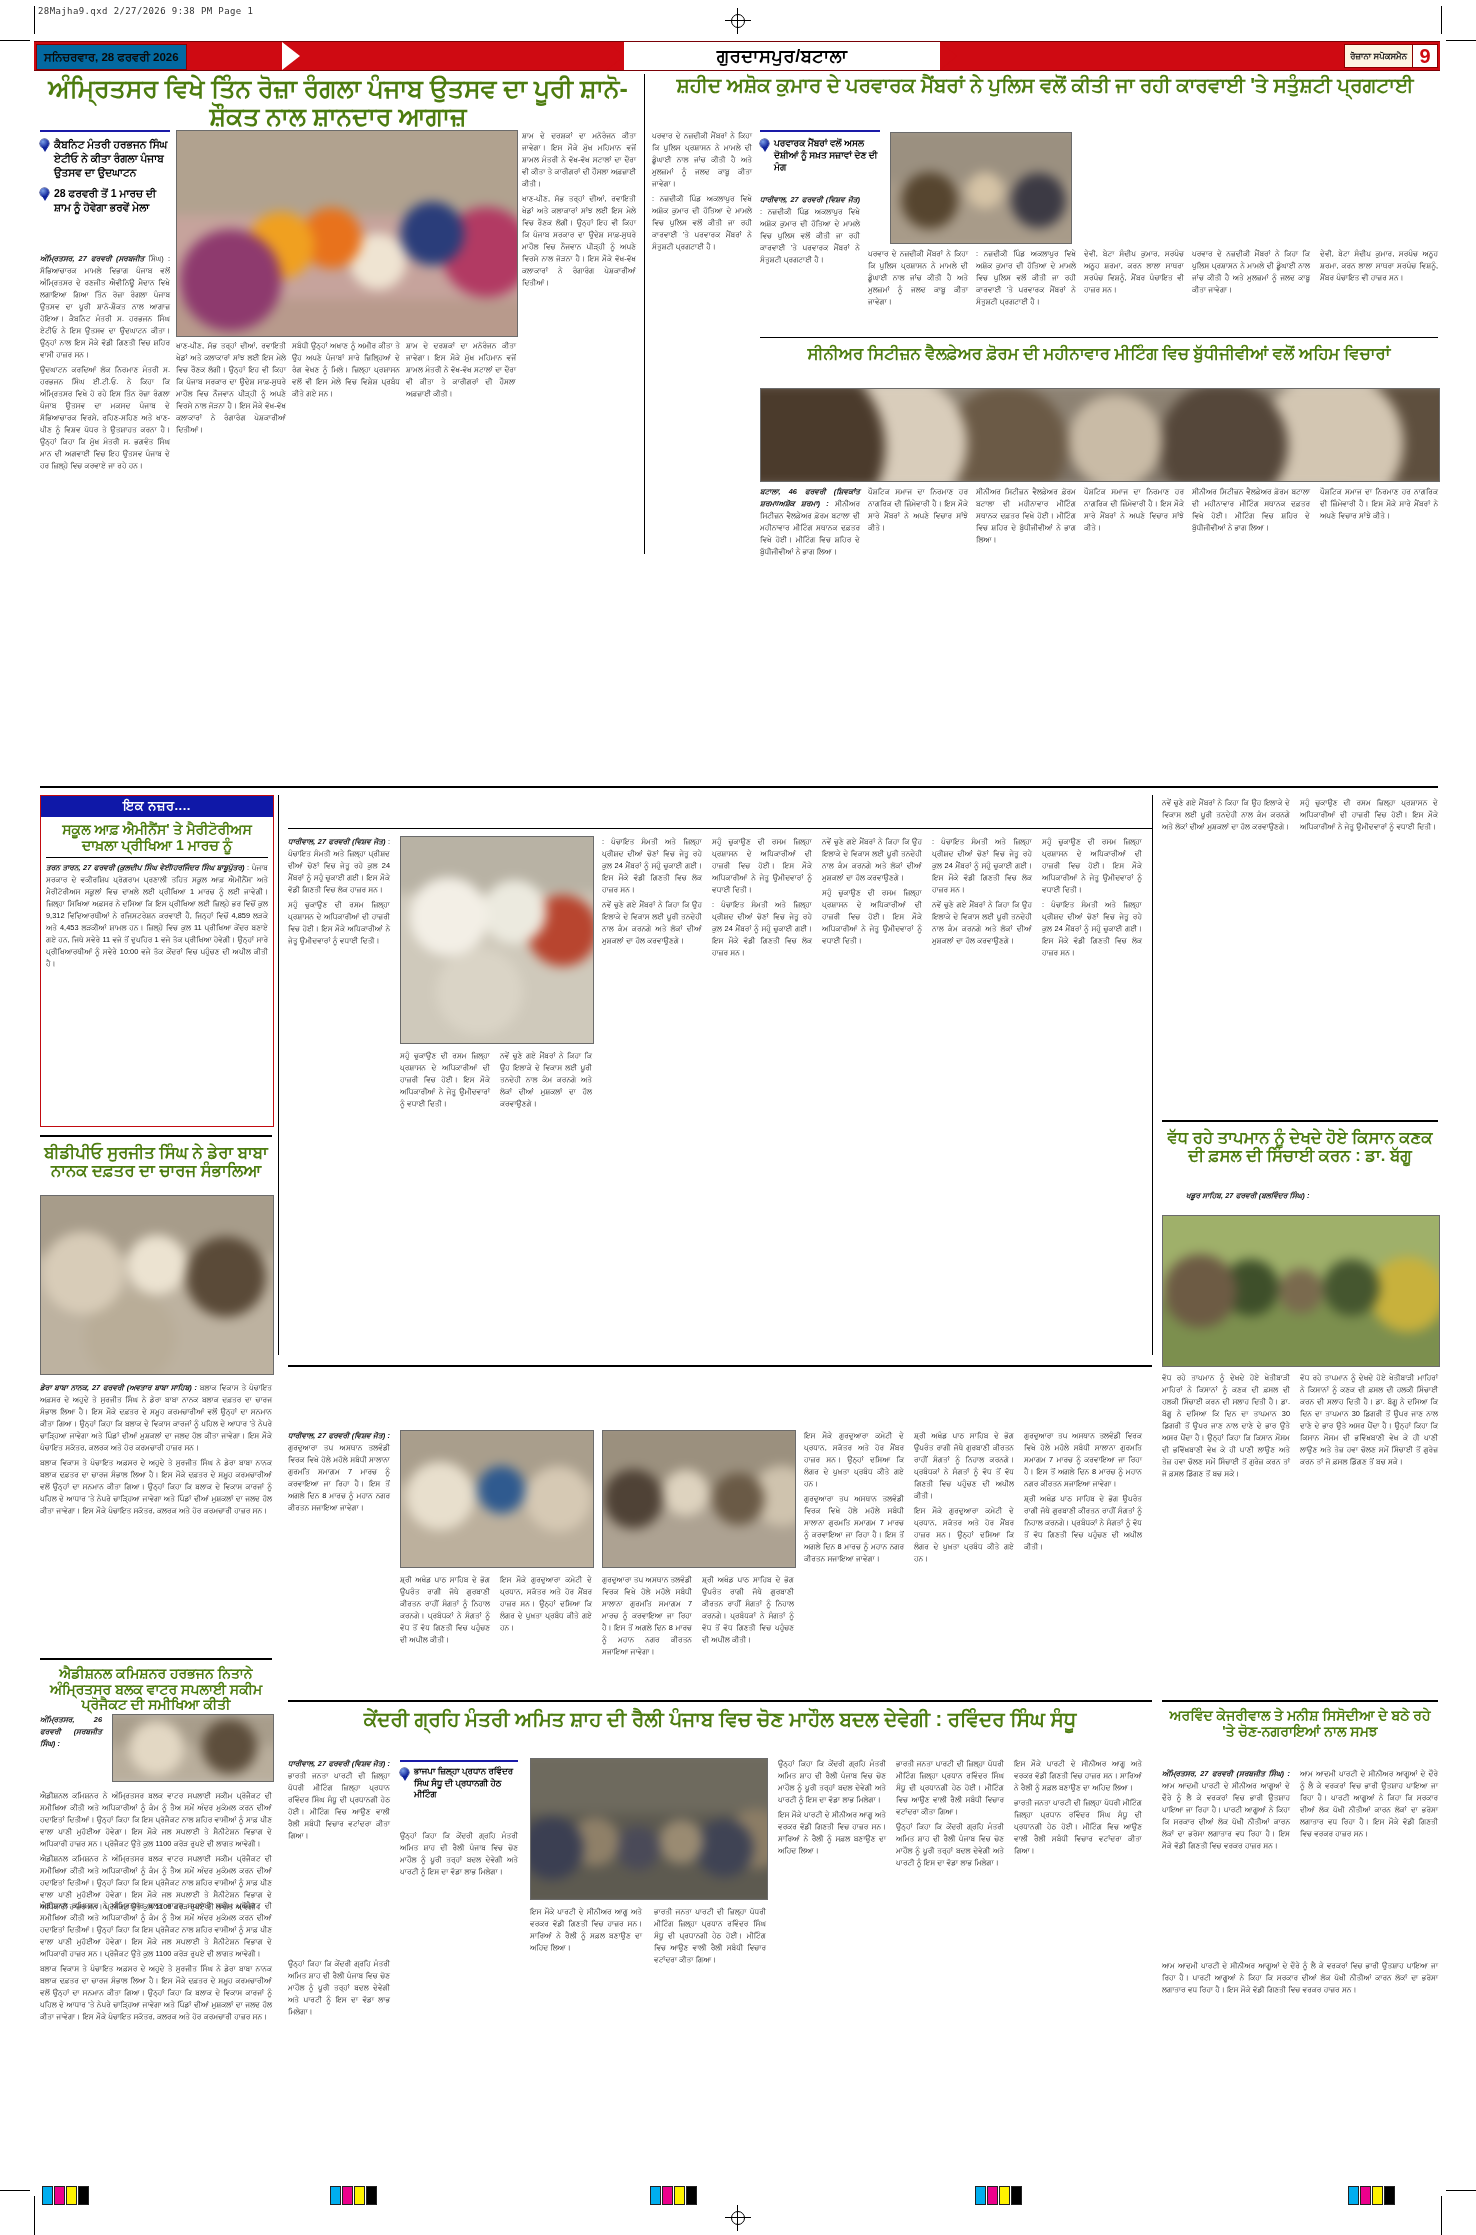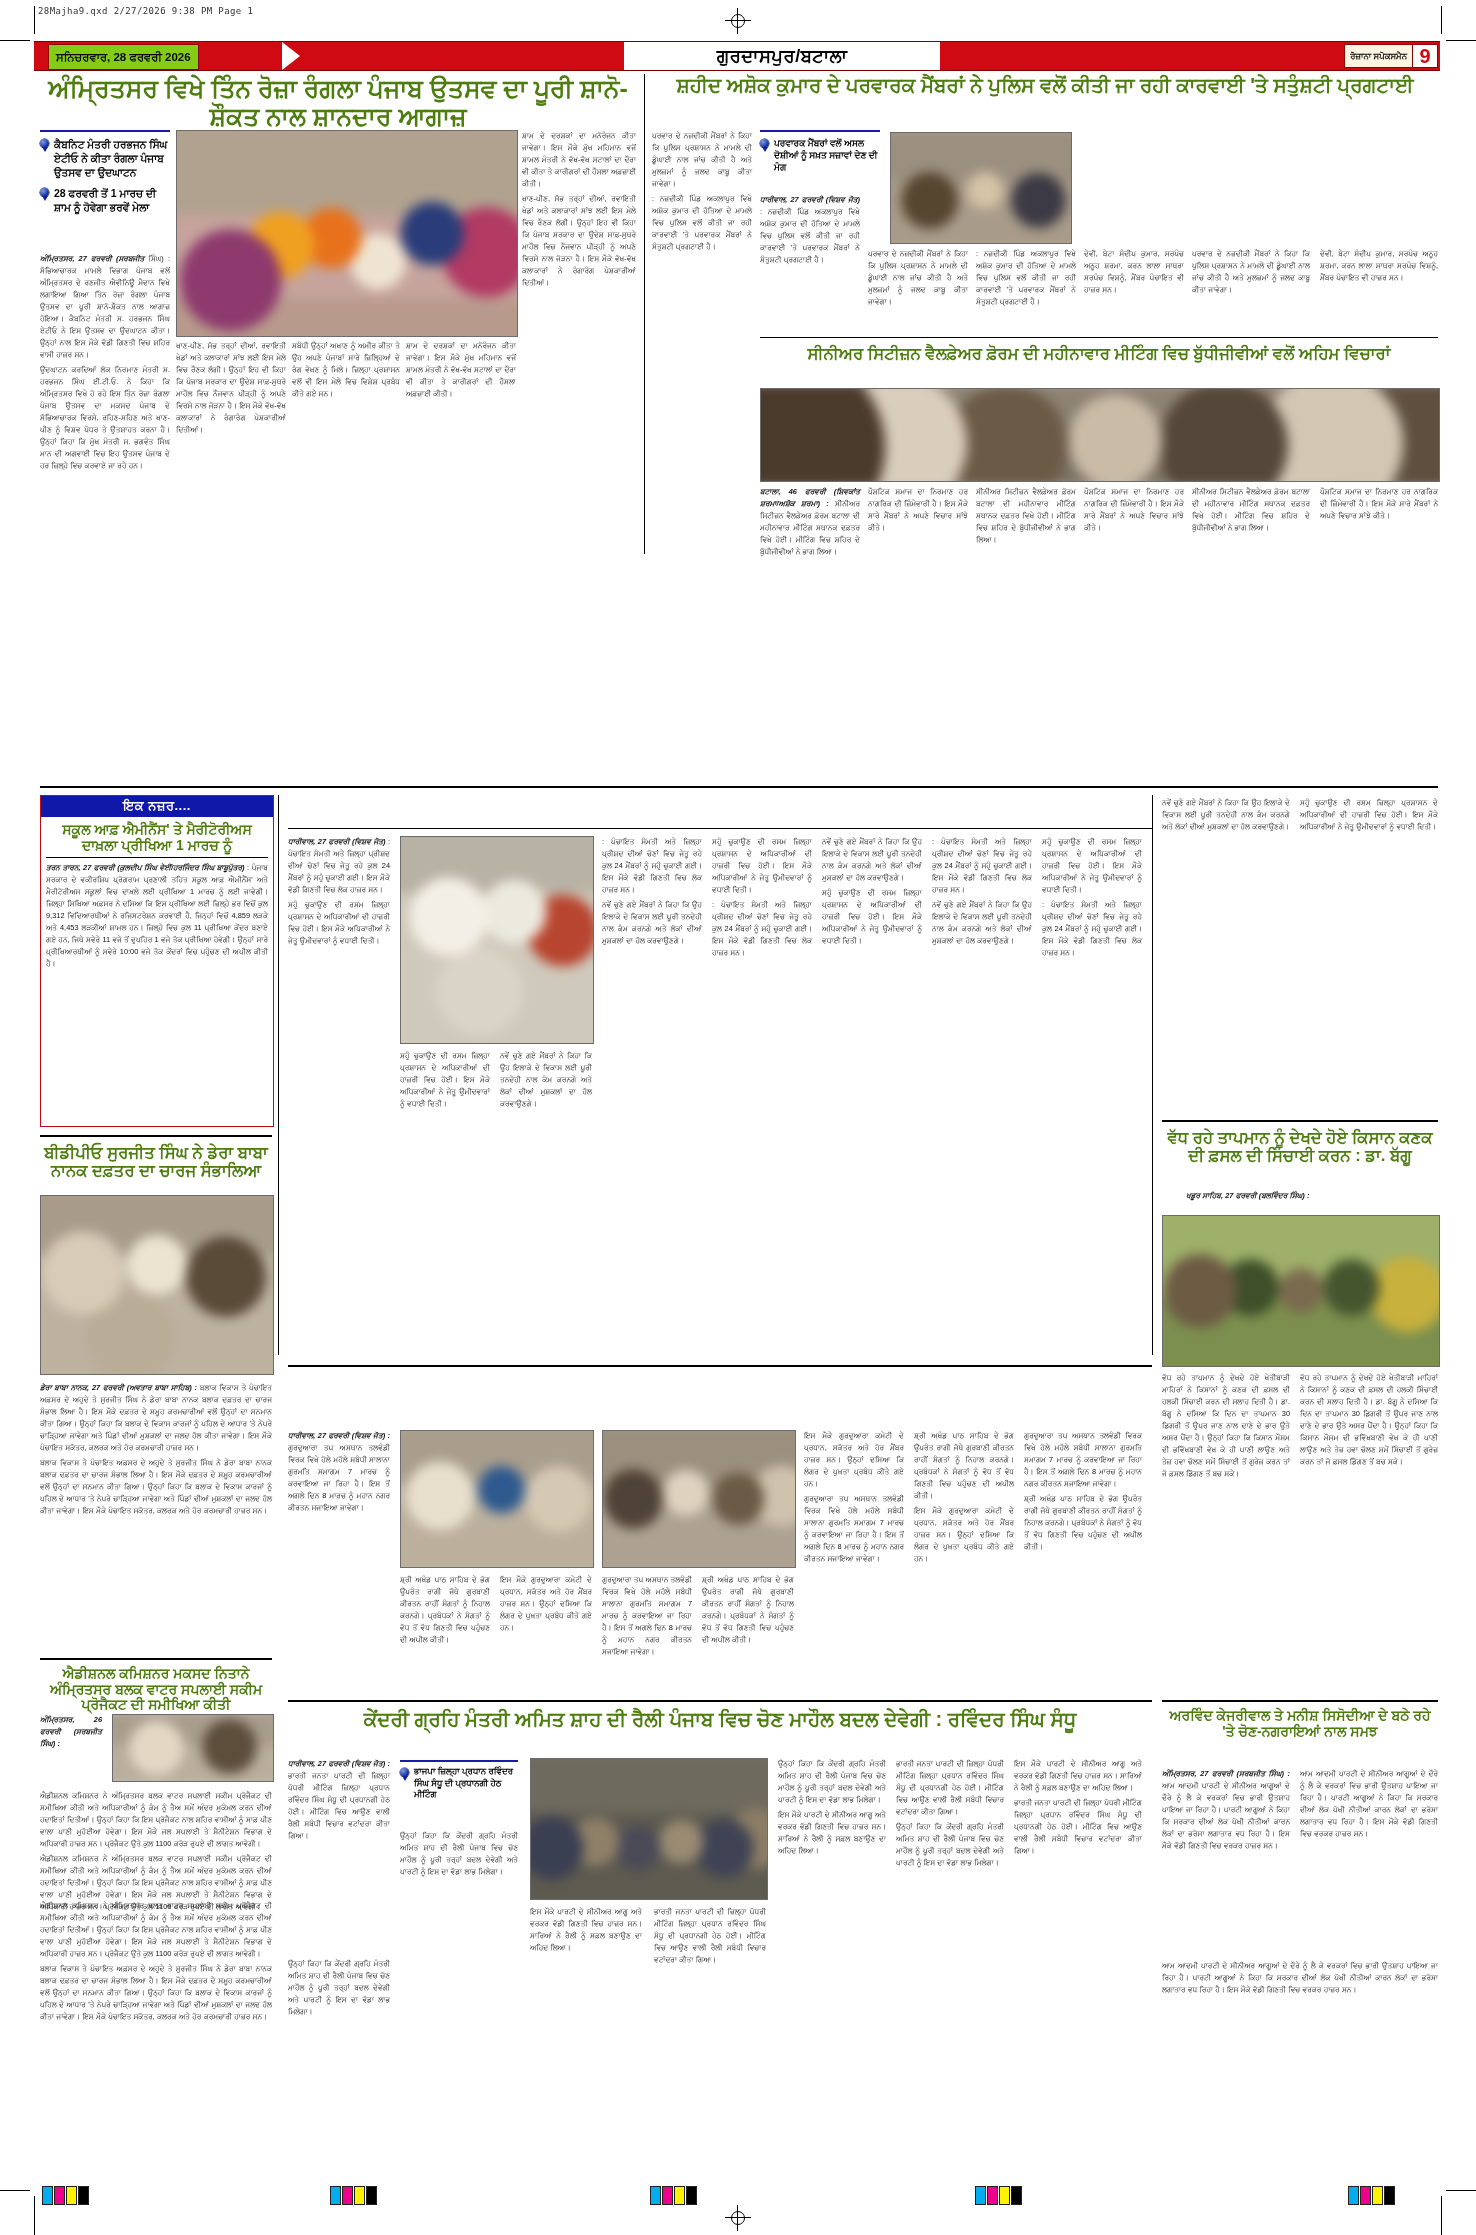--- a/index.html
+++ b/index.html
@@ -13,21 +13,21 @@
   .regmark:before{left:12px;top:0;width:1px;height:26px;}
   .regmark:after{top:12px;left:0;height:1px;width:26px;}
   .regcirc{position:absolute;left:6px;top:6px;width:12px;height:12px;border:1px solid #000;border-radius:50%;}
 
   .filestamp{position:absolute;left:38px;top:6px;font-family:"DejaVu Sans Mono",monospace;
              font-size:9px;color:#333;letter-spacing:.4px;white-space:nowrap;}
 
   
   .mast{position:absolute;left:34px;top:41px;width:1406px;height:28px;background:#cf0a12;
         border-top:1px solid #7a0006;border-bottom:1px solid #7a0006;}
-  .mast .datebox{position:absolute;left:14px;top:2px;height:24px;background:#84cc16;
+  .mast .datebox{position:absolute;left:2px;top:2px;height:24px;background:#0369a1;
         border:1px solid #8b0000;display:flex;align-items:center;padding:0 7px;text-align:right;}
   .mast .datebox span{font-size:11.5px;font-weight:bold;color:#0a0a0a;white-space:nowrap;}
   .mast .notch{position:absolute;left:248px;top:0;width:0;height:0;
         border-top:14px solid transparent;border-bottom:14px solid transparent;border-left:18px solid #fff;}
   .mast .titlewrap{position:absolute;left:590px;top:0;width:316px;height:28px;background:#fff;
         display:flex;align-items:center;justify-content:center;}
   .mast .titlewrap:before{content:"";position:absolute;left:-17px;top:0;width:0;height:0;
         border-top:14px solid transparent;border-bottom:14px solid transparent;border-left:17px solid #cf0a12;}
   .mast .titlewrap:after{content:"";position:absolute;right:-17px;top:0;width:0;height:0;
         border-top:14px solid transparent;border-bottom:14px solid transparent;border-left:17px solid #cf0a12;}
@@ -368,21 +368,21 @@
   <div class="body-col" style="position:absolute;left:914px;top:1430px;width:100px;">
     <p>ਸ਼੍ਰੀ ਅਖੰਡ ਪਾਠ ਸਾਹਿਬ ਦੇ ਭੋਗ ਉਪਰੰਤ ਰਾਗੀ ਜੱਥੇ ਗੁਰਬਾਣੀ ਕੀਰਤਨ ਰਾਹੀਂ ਸੰਗਤਾਂ ਨੂੰ ਨਿਹਾਲ ਕਰਨਗੇ। ਪ੍ਰਬੰਧਕਾਂ ਨੇ ਸੰਗਤਾਂ ਨੂੰ ਵੱਧ ਤੋਂ ਵੱਧ ਗਿਣਤੀ ਵਿਚ ਪਹੁੰਚਣ ਦੀ ਅਪੀਲ ਕੀਤੀ।</p>
     <p>ਇਸ ਮੌਕੇ ਗੁਰਦੁਆਰਾ ਕਮੇਟੀ ਦੇ ਪ੍ਰਧਾਨ, ਸਕੱਤਰ ਅਤੇ ਹੋਰ ਮੈਂਬਰ ਹਾਜ਼ਰ ਸਨ। ਉਨ੍ਹਾਂ ਦਸਿਆ ਕਿ ਲੰਗਰ ਦੇ ਪੁਖ਼ਤਾ ਪ੍ਰਬੰਧ ਕੀਤੇ ਗਏ ਹਨ।</p>
   </div>
   <div class="body-col" style="position:absolute;left:1024px;top:1430px;width:118px;">
     <p>ਗੁਰਦੁਆਰਾ ਤਪ ਅਸਥਾਨ ਤਲਵੰਡੀ ਵਿਰਕ ਵਿਖੇ ਹੋਲੇ ਮਹੱਲੇ ਸਬੰਧੀ ਸਾਲਾਨਾ ਗੁਰਮਤਿ ਸਮਾਗਮ 7 ਮਾਰਚ ਨੂੰ ਕਰਵਾਇਆ ਜਾ ਰਿਹਾ ਹੈ। ਇਸ ਤੋਂ ਅਗਲੇ ਦਿਨ 8 ਮਾਰਚ ਨੂੰ ਮਹਾਨ ਨਗਰ ਕੀਰਤਨ ਸਜਾਇਆ ਜਾਵੇਗਾ।</p>
     <p>ਸ਼੍ਰੀ ਅਖੰਡ ਪਾਠ ਸਾਹਿਬ ਦੇ ਭੋਗ ਉਪਰੰਤ ਰਾਗੀ ਜੱਥੇ ਗੁਰਬਾਣੀ ਕੀਰਤਨ ਰਾਹੀਂ ਸੰਗਤਾਂ ਨੂੰ ਨਿਹਾਲ ਕਰਨਗੇ। ਪ੍ਰਬੰਧਕਾਂ ਨੇ ਸੰਗਤਾਂ ਨੂੰ ਵੱਧ ਤੋਂ ਵੱਧ ਗਿਣਤੀ ਵਿਚ ਪਹੁੰਚਣ ਦੀ ਅਪੀਲ ਕੀਤੀ।</p>
   </div>
 
   <div class="rule" style="position:absolute;left:40px;top:1658px;width:232px;height:2px;"></div>
-  <div class="hl hl-sm" style="position:absolute;left:40px;top:1666px;width:232px;">ਐਡੀਸ਼ਨਲ ਕਮਿਸ਼ਨਰ ਮਕਸਦ ਨਿਤਾਨੇ ਅੰਮ੍ਰਿਤਸਰ ਬਲਕ ਵਾਟਰ ਸਪਲਾਈ ਸਕੀਮ ਪ੍ਰੋਜੈਕਟ ਦੀ ਸਮੀਖਿਆ ਕੀਤੀ</div>
+  <div class="hl hl-sm" style="position:absolute;left:40px;top:1666px;width:232px;">ਐਡੀਸ਼ਨਲ ਕਮਿਸ਼ਨਰ ਹਰਭਜਨ ਨਿਤਾਨੇ ਅੰਮ੍ਰਿਤਸਰ ਬਲਕ ਵਾਟਰ ਸਪਲਾਈ ਸਕੀਮ ਪ੍ਰੋਜੈਕਟ ਦੀ ਸਮੀਖਿਆ ਕੀਤੀ</div>
   <div class="body-col" style="position:absolute;left:40px;top:1714px;width:62px;">
     <p><span class="lede">ਅੰਮ੍ਰਿਤਸਰ, 26 ਫਰਵਰੀ (ਸਰਬਜੀਤ ਸਿੰਘ) :</span></p>
   </div>
   <div class="body-col" style="position:absolute;left:40px;top:1790px;width:232px;">
     <p>ਐਡੀਸ਼ਨਲ ਕਮਿਸ਼ਨਰ ਨੇ ਅੰਮ੍ਰਿਤਸਰ ਬਲਕ ਵਾਟਰ ਸਪਲਾਈ ਸਕੀਮ ਪ੍ਰੋਜੈਕਟ ਦੀ ਸਮੀਖਿਆ ਕੀਤੀ ਅਤੇ ਅਧਿਕਾਰੀਆਂ ਨੂੰ ਕੰਮ ਨੂੰ ਤੈਅ ਸਮੇਂ ਅੰਦਰ ਮੁਕੰਮਲ ਕਰਨ ਦੀਆਂ ਹਦਾਇਤਾਂ ਦਿਤੀਆਂ। ਉਨ੍ਹਾਂ ਕਿਹਾ ਕਿ ਇਸ ਪ੍ਰੋਜੈਕਟ ਨਾਲ ਸ਼ਹਿਰ ਵਾਸੀਆਂ ਨੂੰ ਸਾਫ਼ ਪੀਣ ਵਾਲਾ ਪਾਣੀ ਮੁਹੱਈਆ ਹੋਵੇਗਾ। ਇਸ ਮੌਕੇ ਜਲ ਸਪਲਾਈ ਤੇ ਸੈਨੀਟੇਸ਼ਨ ਵਿਭਾਗ ਦੇ ਅਧਿਕਾਰੀ ਹਾਜ਼ਰ ਸਨ। ਪ੍ਰੋਜੈਕਟ ਉਤੇ ਕੁਲ 1100 ਕਰੋੜ ਰੁਪਏ ਦੀ ਲਾਗਤ ਆਵੇਗੀ।</p>
     <p>ਐਡੀਸ਼ਨਲ ਕਮਿਸ਼ਨਰ ਨੇ ਅੰਮ੍ਰਿਤਸਰ ਬਲਕ ਵਾਟਰ ਸਪਲਾਈ ਸਕੀਮ ਪ੍ਰੋਜੈਕਟ ਦੀ ਸਮੀਖਿਆ ਕੀਤੀ ਅਤੇ ਅਧਿਕਾਰੀਆਂ ਨੂੰ ਕੰਮ ਨੂੰ ਤੈਅ ਸਮੇਂ ਅੰਦਰ ਮੁਕੰਮਲ ਕਰਨ ਦੀਆਂ ਹਦਾਇਤਾਂ ਦਿਤੀਆਂ। ਉਨ੍ਹਾਂ ਕਿਹਾ ਕਿ ਇਸ ਪ੍ਰੋਜੈਕਟ ਨਾਲ ਸ਼ਹਿਰ ਵਾਸੀਆਂ ਨੂੰ ਸਾਫ਼ ਪੀਣ ਵਾਲਾ ਪਾਣੀ ਮੁਹੱਈਆ ਹੋਵੇਗਾ। ਇਸ ਮੌਕੇ ਜਲ ਸਪਲਾਈ ਤੇ ਸੈਨੀਟੇਸ਼ਨ ਵਿਭਾਗ ਦੇ ਅਧਿਕਾਰੀ ਹਾਜ਼ਰ ਸਨ। ਪ੍ਰੋਜੈਕਟ ਉਤੇ ਕੁਲ 1100 ਕਰੋੜ ਰੁਪਏ ਦੀ ਲਾਗਤ ਆਵੇਗੀ।</p>
   </div>
   <div class="photo" style="left:112px;top:1714px;width:160px;height:66px;">
     <div class="ph-inner" style="background:
         radial-gradient(circle at 30% 50%, #e3d8c4 0 20%, transparent 21%),

